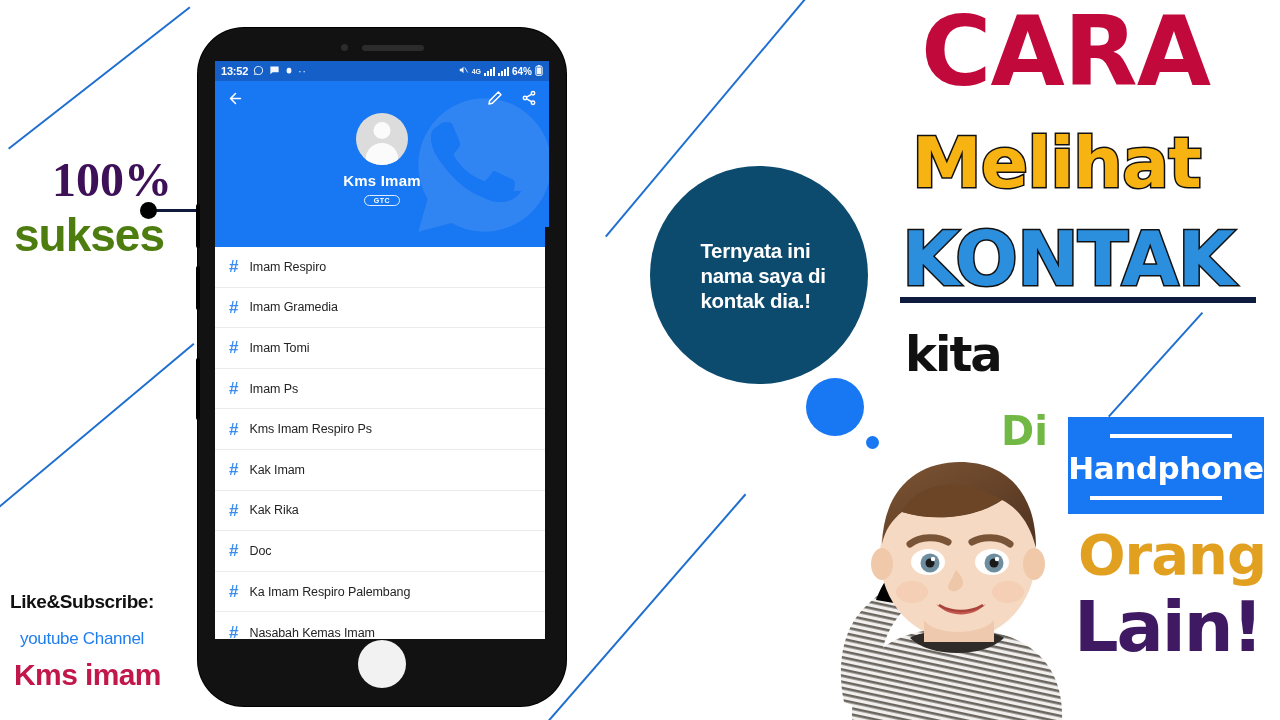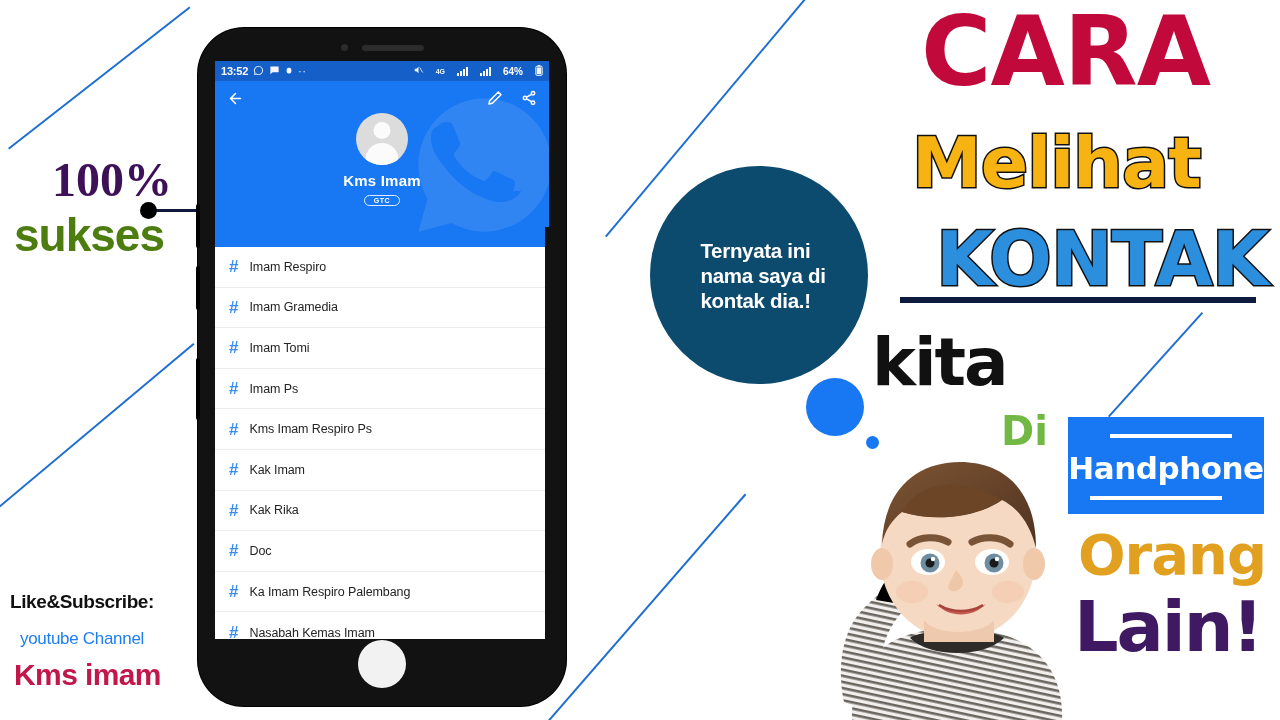--- a/index.html
+++ b/index.html
@@ -52,21 +52,21 @@
     width:48px; height:48px; border-radius:50%; background:#f2f2f2;
   }
   .side-btn { position:absolute; background:#000; border-radius:2px; }
 
   
   .statusbar {
     height:20px; background:#1460c8; color:#fff; font-size:11px;
     display:flex; align-items:center; padding:0 6px; gap:5px;
   }
   .statusbar .time { font-weight:600; letter-spacing:-0.2px; }
-  .statusbar .right { margin-left:auto; display:flex; align-items:center; gap:12px; font-size:10px; font-weight:600; }
+  .statusbar .right { margin-left:auto; display:flex; align-items:center; gap:3px; font-size:10px; font-weight:600; }
   .sb-ico { display:inline-block; opacity:.95; }
   .bars { display:inline-flex; align-items:flex-end; gap:1px; height:9px; }
   .bars i { width:2px; background:#fff; display:block; }
   .bars i:nth-child(1){height:3px}.bars i:nth-child(2){height:5px}
   .bars i:nth-child(3){height:7px}.bars i:nth-child(4){height:9px}
 
   
   .appbar { position:relative; height:166px; background:#1877f2; overflow:hidden; }
   .appbar .watermark {
     position:absolute; right:-26px; top:4px; width:180px; height:160px;
@@ -120,29 +120,29 @@
     font-family:"DejaVu Sans", sans-serif;
     margin-left:21px;
   }
   .melihat {
     position:absolute; left:912px; top:128px;
     font-size:70px; font-weight:700; color:#f6b312; line-height:1; letter-spacing:-1px;
     -webkit-text-stroke:3px #111; paint-order:stroke fill;
     font-family:"DejaVu Sans", sans-serif;
   }
   .kontak {
-    position:absolute; left:936px; top:222px;
+    position:absolute; left:902px; top:222px;
     font-size:74px; font-weight:700; color:#2b8fdd; line-height:1; letter-spacing:-1px;
     -webkit-text-stroke:3px #111; paint-order:stroke fill;
     font-family:"DejaVu Sans", sans-serif;
   }
   .kontak-rule { position:absolute; left:900px; top:297px; width:356px; height:6px; background:#0d1b3e; }
   .kita {
-    position:absolute; left:872px; top:330px;
-    font-size:66px; font-weight:700; color:#111; line-height:1; letter-spacing:-2px;
+    position:absolute; left:905px; top:330px;
+    font-size:48px; font-weight:700; color:#111; line-height:1; letter-spacing:-2px;
     font-family:"DejaVu Sans", sans-serif;
   }
   .di {
     position:absolute; left:1001px; top:411px;
     font-size:40px; font-weight:700; color:#72b845; line-height:1;
     font-family:"DejaVu Sans", sans-serif;
   }
   .hp-box {
     position:absolute; left:1068px; top:417px; width:196px; height:97px;
     background:#1878f4;

